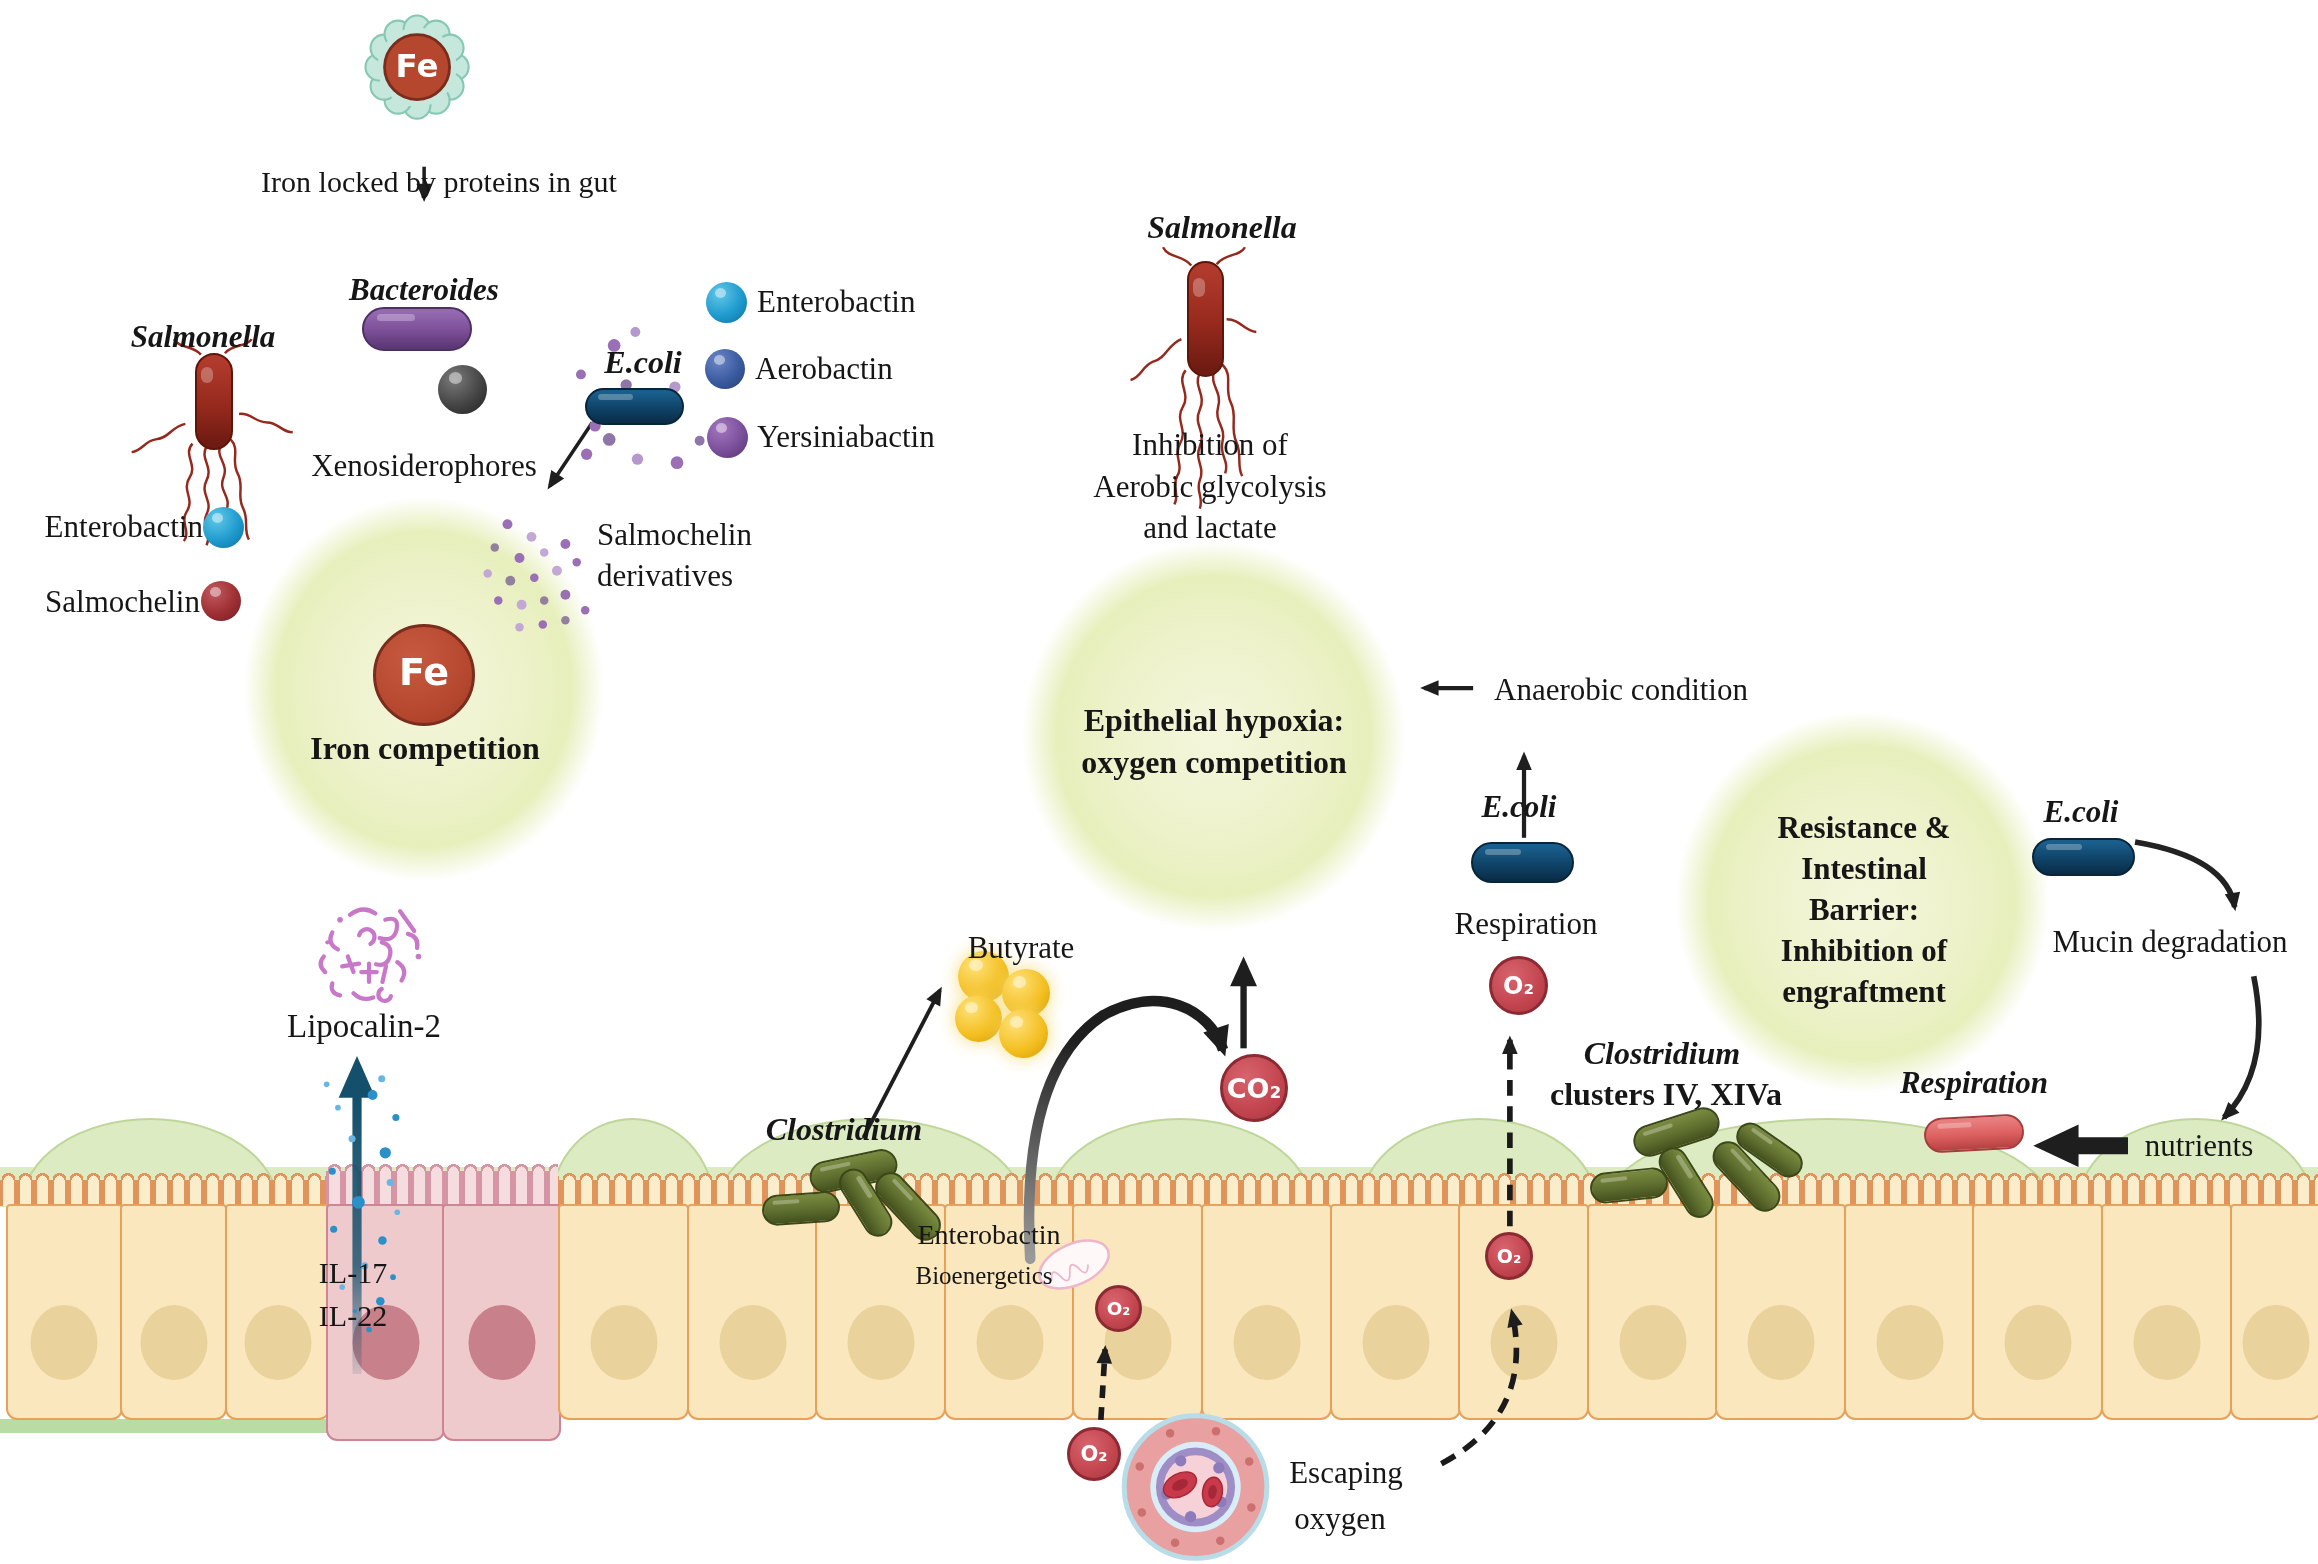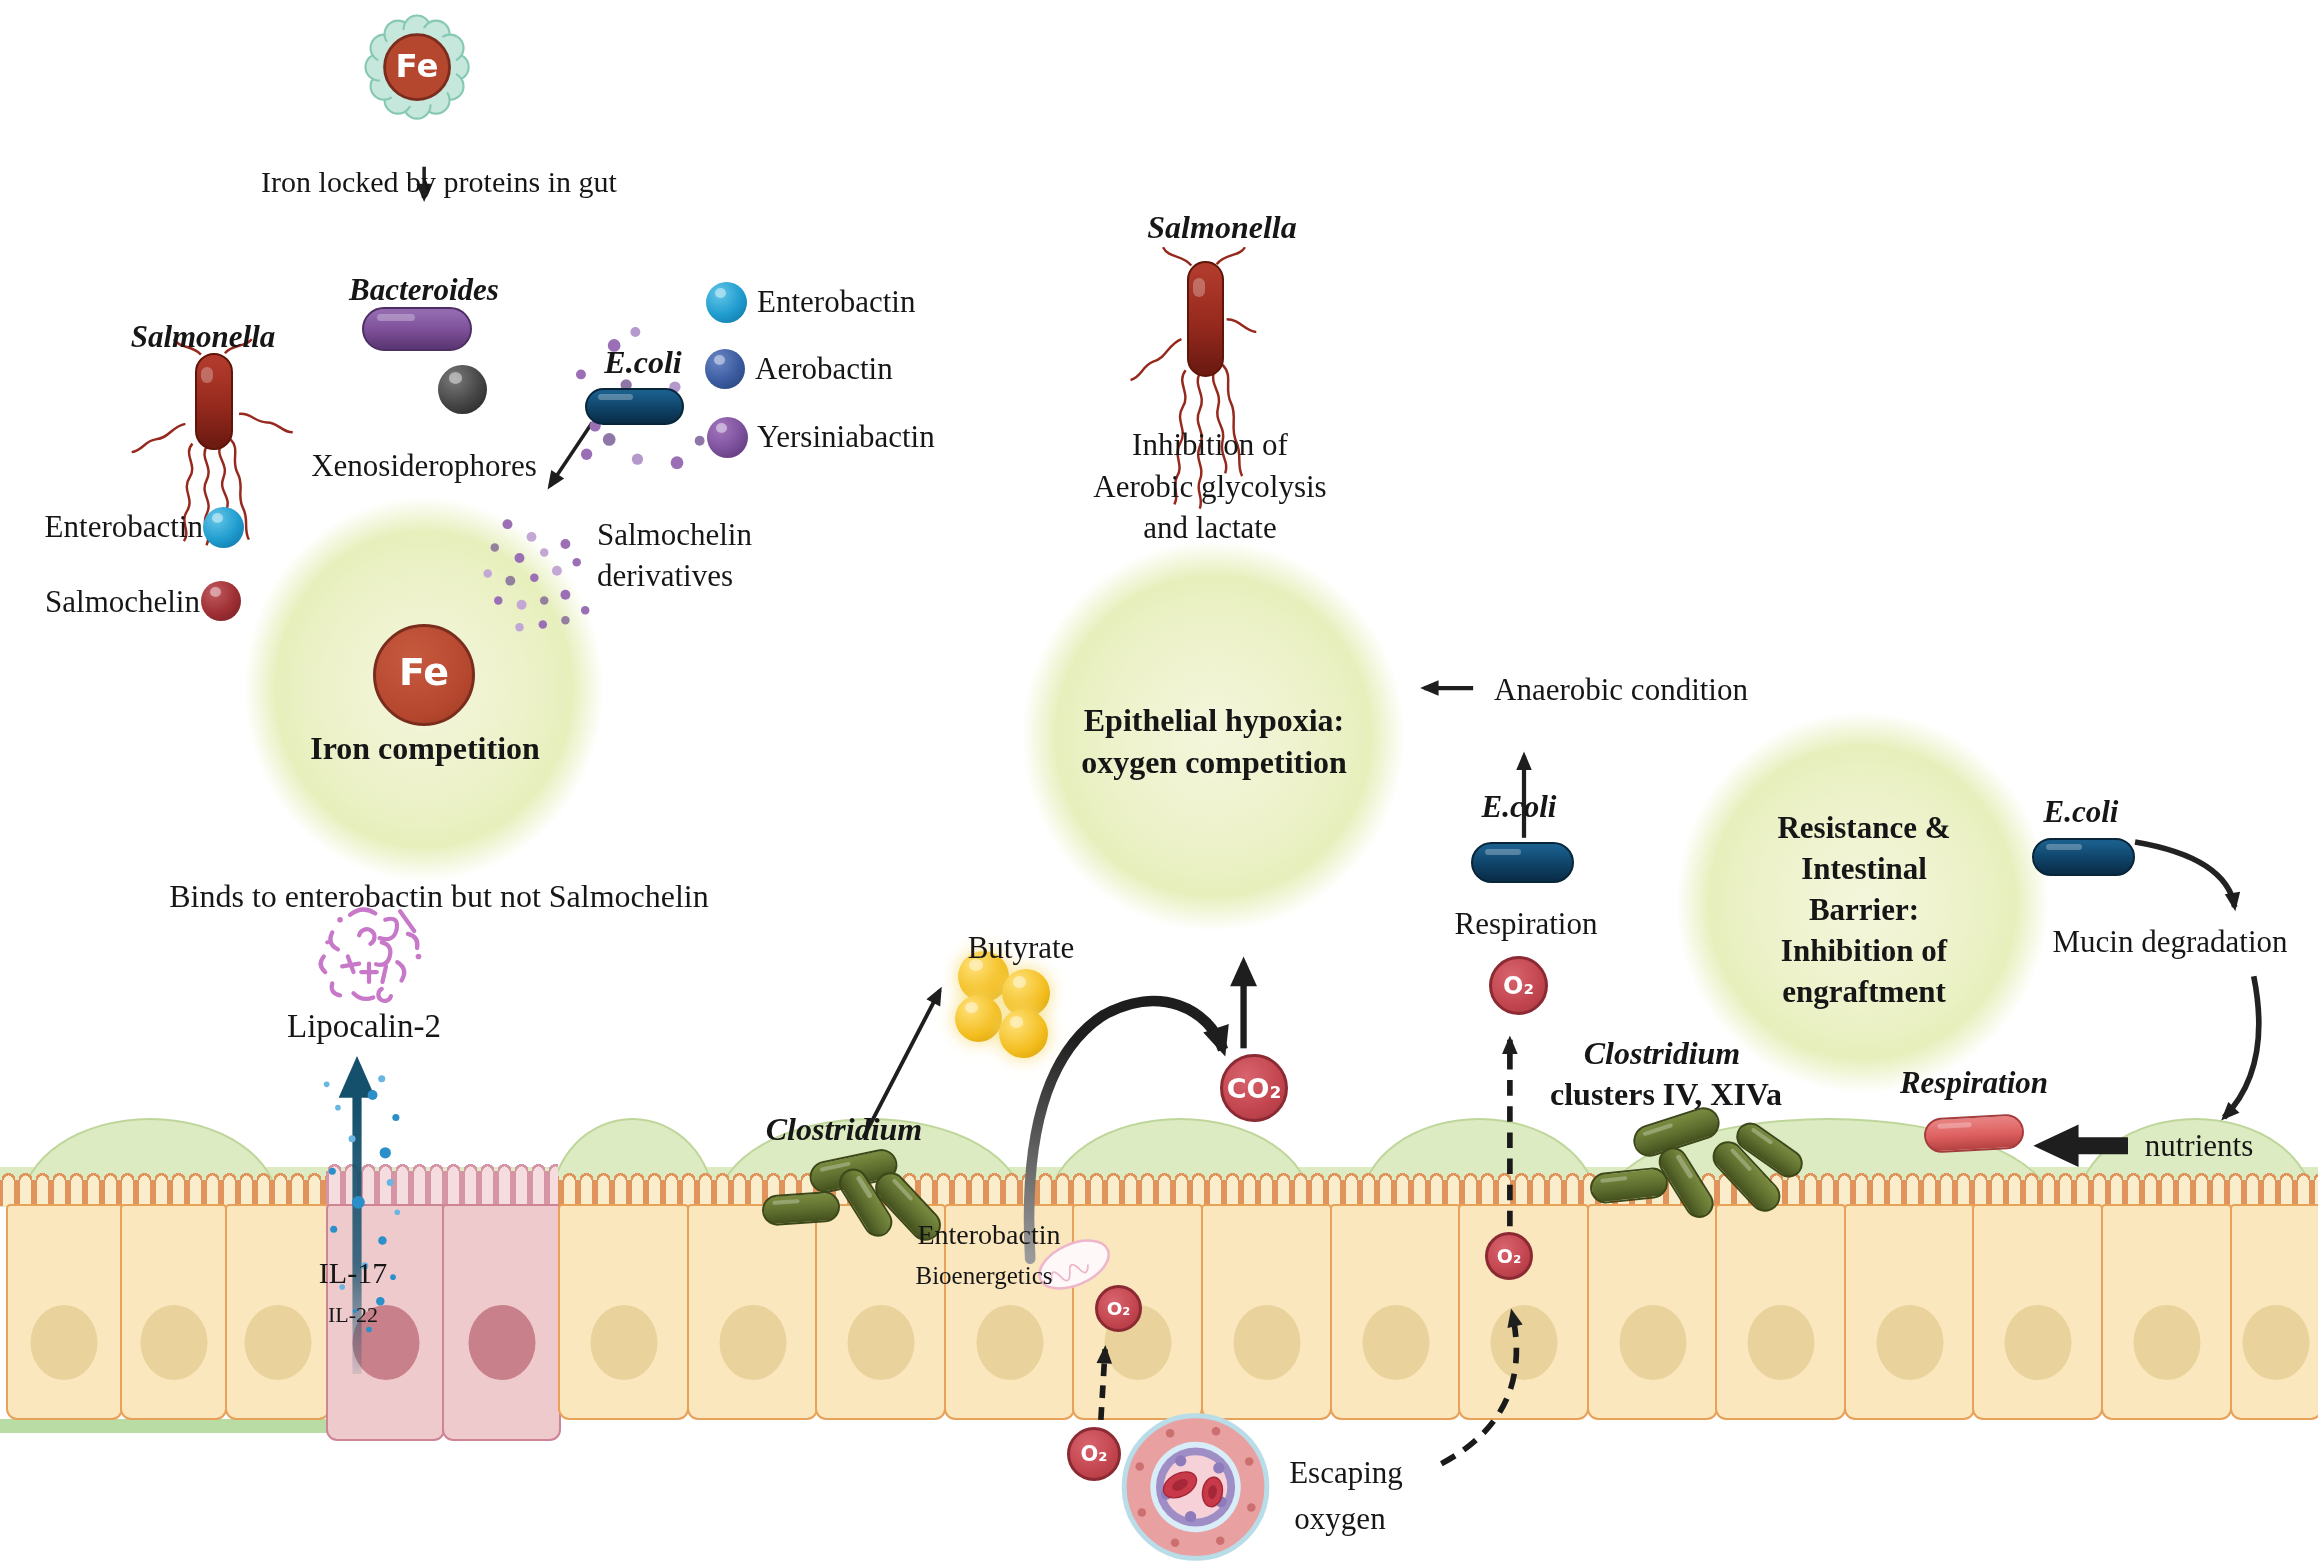--- a/index.html
+++ b/index.html
@@ -389,24 +389,23 @@
   <div class="lbl" style="left:424px;top:466px;z-index:8;">Xenosiderophores</div>
   <div class="lbl lalign" style="left:757px;top:302px;z-index:8;">Enterobactin</div>
   <div class="lbl lalign" style="left:755px;top:369px;z-index:8;">Aerobactin</div>
   <div class="lbl lalign" style="left:757px;top:437px;z-index:8;">Yersiniabactin</div>
   <div class="lbl ralign" style="left:203px;top:527px;z-index:8;">Enterobactin</div>
   <div class="lbl ralign" style="left:200px;top:602px;z-index:8;">Salmochelin</div>
   <div class="lbl lalign" style="left:597px;top:535px;z-index:8;">Salmochelin</div>
   <div class="lbl lalign" style="left:597px;top:576px;z-index:8;">derivatives</div>
   <div class="lbl" style="left:424px;top:673px;color:#fff;font-family:'DejaVu Sans',sans-serif;font-weight:bold;font-size:38px;z-index:8;">Fe</div>
   <div class="lbl b" style="left:425px;top:749px;font-size:32px;z-index:8;">Iron competition</div>
-  <div class="lbl" style="left:439px;top:897px;font-size:32px;z-index:8;">Binds to enterobactin but not Salmochelin</div>
   <div class="lbl" style="left:364px;top:1026px;font-size:33px;z-index:8;">Lipocalin-2</div>
   <div class="lbl" style="left:353px;top:1272px;font-size:30px;z-index:8;">IL-17</div>
-  <div class="lbl" style="left:353px;top:1315px;font-size:22px;z-index:8;">IL-22</div>
+  <div class="lbl" style="left:353px;top:1315px;font-size:30px;z-index:8;">IL-22</div>
 
   <div class="lbl b i" style="left:1222px;top:228px;font-size:32px;z-index:8;">Salmonella</div>
   <div class="lbl" style="left:1210px;top:445px;z-index:8;">Inhibition of</div>
   <div class="lbl" style="left:1210px;top:487px;z-index:8;">Aerobic glycolysis</div>
   <div class="lbl" style="left:1210px;top:528px;z-index:8;">and lactate</div>
   <div class="lbl b" style="left:1214px;top:721px;font-size:32px;z-index:8;">Epithelial hypoxia:</div>
   <div class="lbl b" style="left:1214px;top:763px;font-size:32px;z-index:8;">oxygen competition</div>
   <div class="lbl" style="left:1621px;top:690px;z-index:8;">Anaerobic condition</div>
   <div class="lbl b i" style="left:1519px;top:807px;z-index:8;">E.coli</div>
   <div class="lbl" style="left:1526px;top:924px;z-index:8;">Respiration</div>

